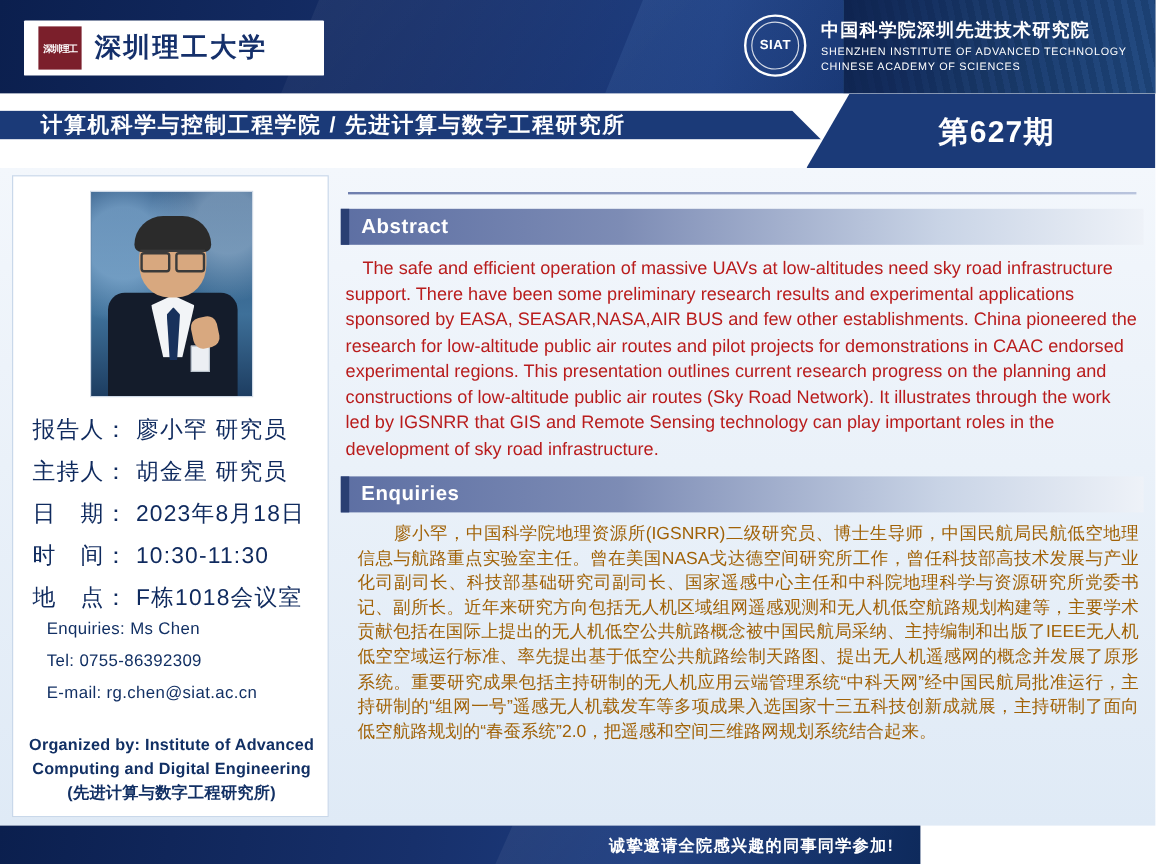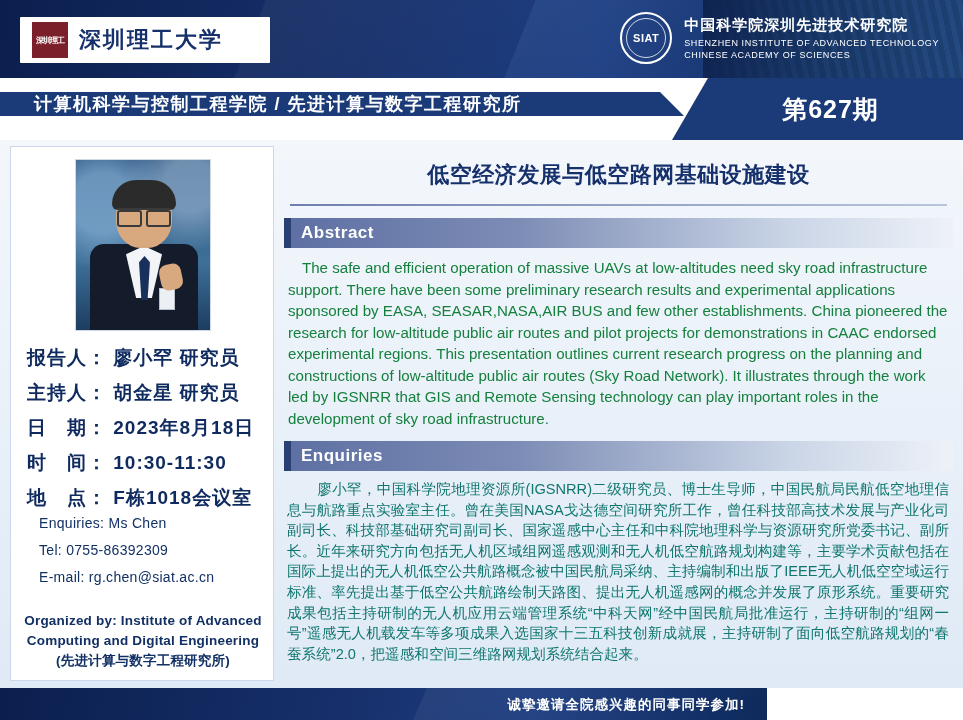--- a/index.html
+++ b/index.html
@@ -174,21 +174,21 @@
   .portrait .hand {
     position: absolute; left: 84px; top: 104px; width: 22px; height: 26px;
     background: #d8a87f; border-radius: 8px;
     transform: rotate(-12deg);
   }
 
   .info-block {
     position: absolute; left: 0; top: 198px; width: 264px;
   }
   .info-line {
-    color: #0f2a5e; font-size: 19px; font-weight: bold;
+    color: #0f2a5e; font-size: 19px; font-weight: normal;
     margin: 0 0 9px 16px; letter-spacing: 1px; white-space: nowrap;
   }
   .contact-block {
     position: absolute; left: 0; top: 368px; width: 264px; text-align: left;
   }
   .contact-line {
     color: #123064; font-size: 14px; font-weight: normal;
     margin: 0 0 11px 28px; letter-spacing: 0.3px;
   }
   .org-block {
@@ -217,27 +217,27 @@
     display: flex; align-items: center;
   }
   .sec-head .bar {
     width: 7px; height: 30px; background: #2a3f73; margin-right: 10px;
   }
   .sec-head span {
     color: #ffffff; font-size: 17px; font-weight: bold; letter-spacing: 0.5px;
   }
   .abstract-text {
     margin: 9px 4px 0 4px;
-    color: #15803d; font-size: 15.1px; line-height: 21.5px;
+    color: #b91c1c; font-size: 15.1px; line-height: 21.5px;
     text-align: left;
   }
   .abstract-text .ind { display: inline-block; width: 14px; }
   .bio-text {
-    margin: 8px 4px 0 3px;
-    color: #0f766e; font-size: 14.6px; line-height: 20.6px;
+    margin: 8px 4px 0 14px;
+    color: #a16207; font-size: 14.6px; line-height: 20.6px;
     text-align: justify;
   }
   .bio-text .ind { display: inline-block; width: 30px; }
 
   
   .footer {
     position: absolute; left: 0; top: 688px; width: 767px; height: 32px;
     background: linear-gradient(100deg, #0b1f4e 0%, #17306b 45%, #1d3d80 70%, #0e2a5c 100%);
     overflow: hidden;
   }
@@ -317,21 +317,20 @@
     </div>
 
     <div class="org-block">
       <div class="org-line">Organized by: Institute of Advanced</div>
       <div class="org-line">Computing and Digital Engineering</div>
       <div class="org-line">(先进计算与数字工程研究所)</div>
     </div>
   </div>
 
   <div class="right-col">
-    <div class="talk-title">低空经济发展与低空路网基础设施建设</div>
     <div class="title-rule"></div>
 
     <div class="sec-head">
       <div class="bar"></div>
       <span>Abstract</span>
     </div>
     <div class="abstract-text"><span class="ind"></span><span>The safe and efficient operation of massive UAVs at low-altitudes need sky road infrastructure support. There have been some preliminary research results and experimental applications sponsored by EASA, SEASAR,NASA,AIR BUS and few other establishments. China pioneered the research for low-altitude public air routes and pilot projects for demonstrations in CAAC endorsed experimental regions. This presentation outlines current research progress on the planning and constructions of low-altitude public air routes (Sky Road Network). It illustrates through the work led by IGSNRR that GIS and Remote Sensing technology can play important roles in the development of  sky road infrastructure.</span></div>
 
     <div class="sec-head">
       <div class="bar"></div>

